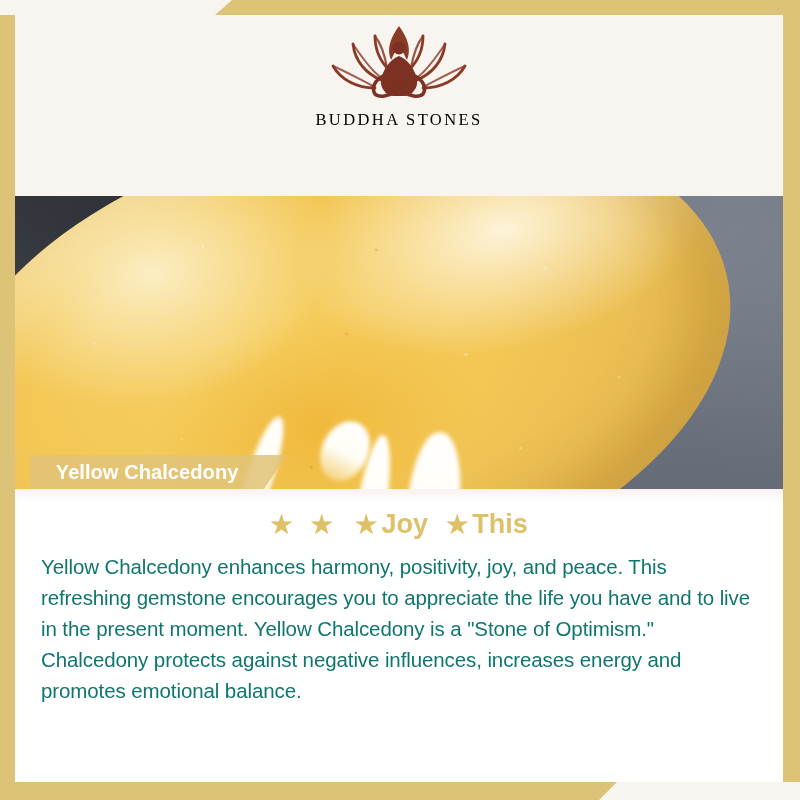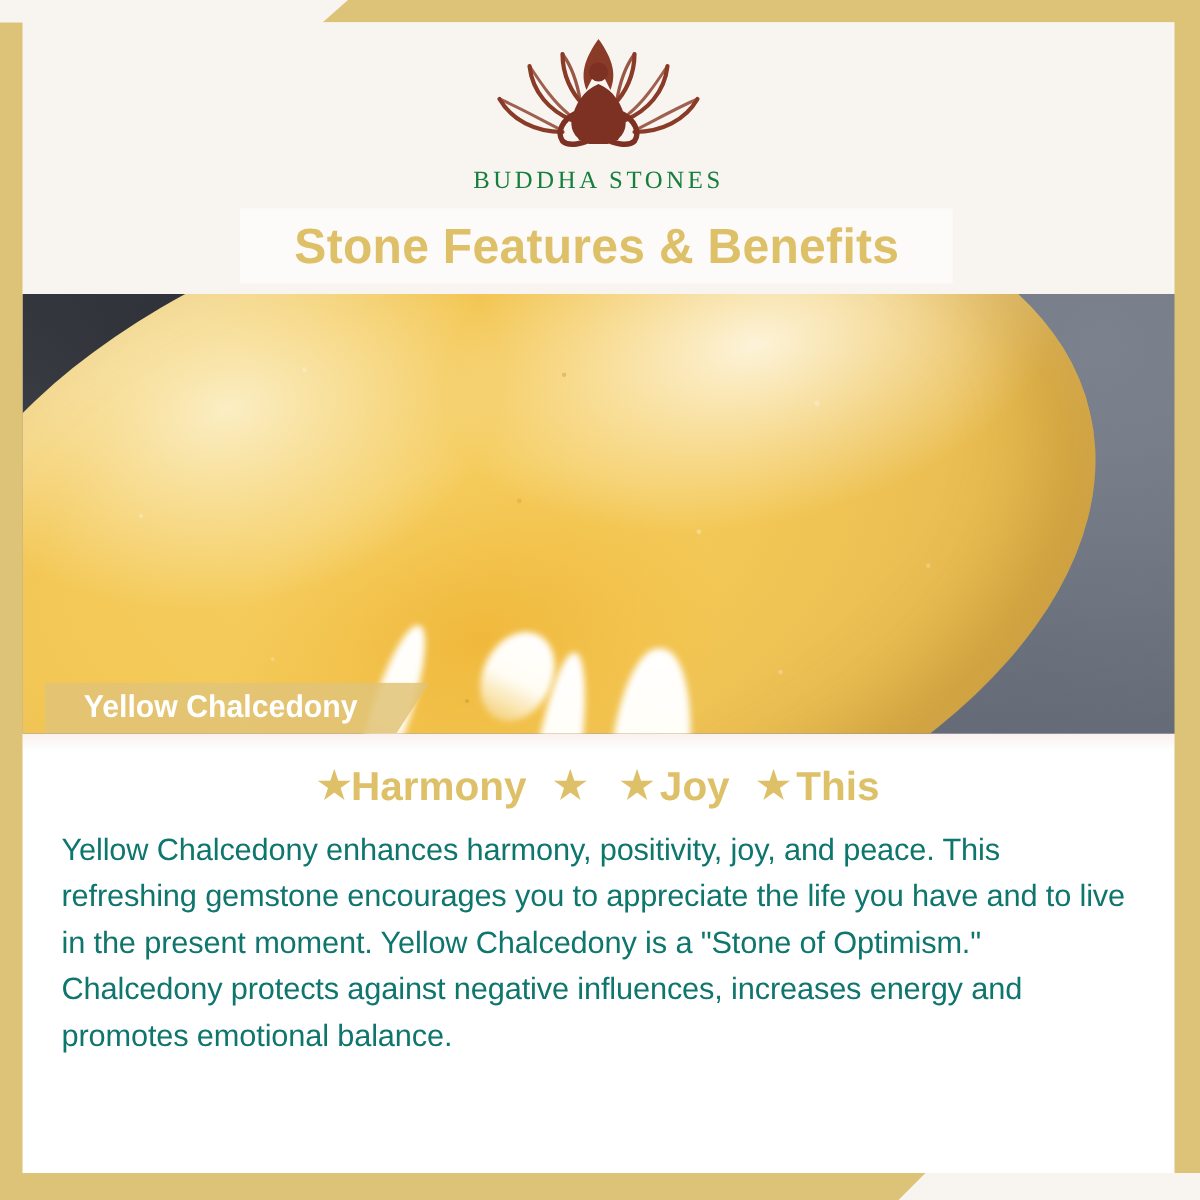--- a/index.html
+++ b/index.html
@@ -85,21 +85,21 @@
   .logo-mark {
     width: 152px;
     height: 88px;
     display: block;
   }
   .logo-word {
     margin-top: 4px;
     font-family: "Liberation Serif", serif;
     font-size: 16.5px;
     letter-spacing: 2.4px;
-    color: #15803d;
+    color: #000000;
     font-weight: 400;
   }
 
   
   .title-banner {
     position: absolute;
     top: 139px;
     left: 160px;
     width: 475px;
     height: 50px;
@@ -320,23 +320,20 @@
           <path d="M76 38 C 66 42, 60 52, 58 62 C 57 70, 62 76, 70 78 L 82 78 C 90 76, 95 70, 94 62 C 92 52, 86 42, 76 38 Z" fill="#7d3122" stroke="none"></path>
           <path d="M60 58 C 52 62, 48 70, 52 76 C 56 80, 66 78, 72 74" stroke-width="3.6"></path>
           <path d="M92 58 C 100 62, 104 70, 100 76 C 96 80, 86 78, 80 74" stroke-width="3.6"></path>
           <path d="M64 74 C 70 70, 82 70, 88 74" stroke-width="3.2"></path>
         </g>
       </svg>
       <div class="logo-word">BUDDHA STONES</div>
     </div>
   </div>
 
-  <div class="title-banner">
-    <span class="title-banner-text">Stone Features &amp; Benefits</span>
-  </div>
 
   <div class="hero">
     <div class="hero-bg"></div>
     <div class="stone">
       <div class="stone-speck"></div>
     </div>
     <div class="glint glint-a"></div>
     <div class="glint glint-b"></div>
     <div class="glint glint-c"></div>
     <div class="glint glint-d"></div>
@@ -345,21 +342,20 @@
       <span class="name-tag-text">Yellow Chalcedony</span>
     </div>
   </div>
 
   <div class="body-card">
     <div class="card-top-wash"></div>
 
     <div class="keywords">
       <span class="kw">
         <span class="star">★</span>
-        <span>Harmony</span>
       </span>
       <span class="kw">
         <span class="star">★</span>
       </span>
       <span class="kw">
         <span class="star">★</span>
         <span>Joy</span>
       </span>
       <span class="kw">
         <span class="star">★</span>

